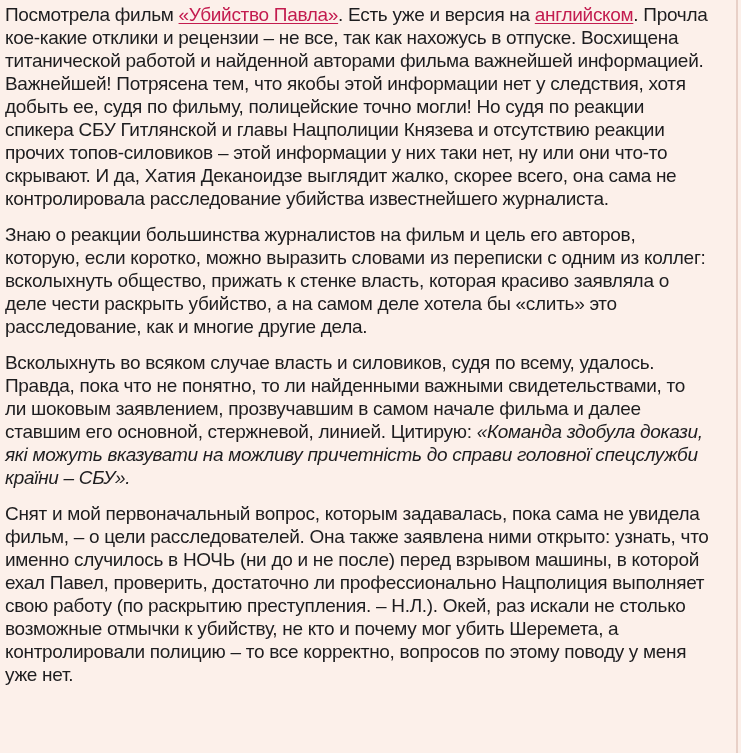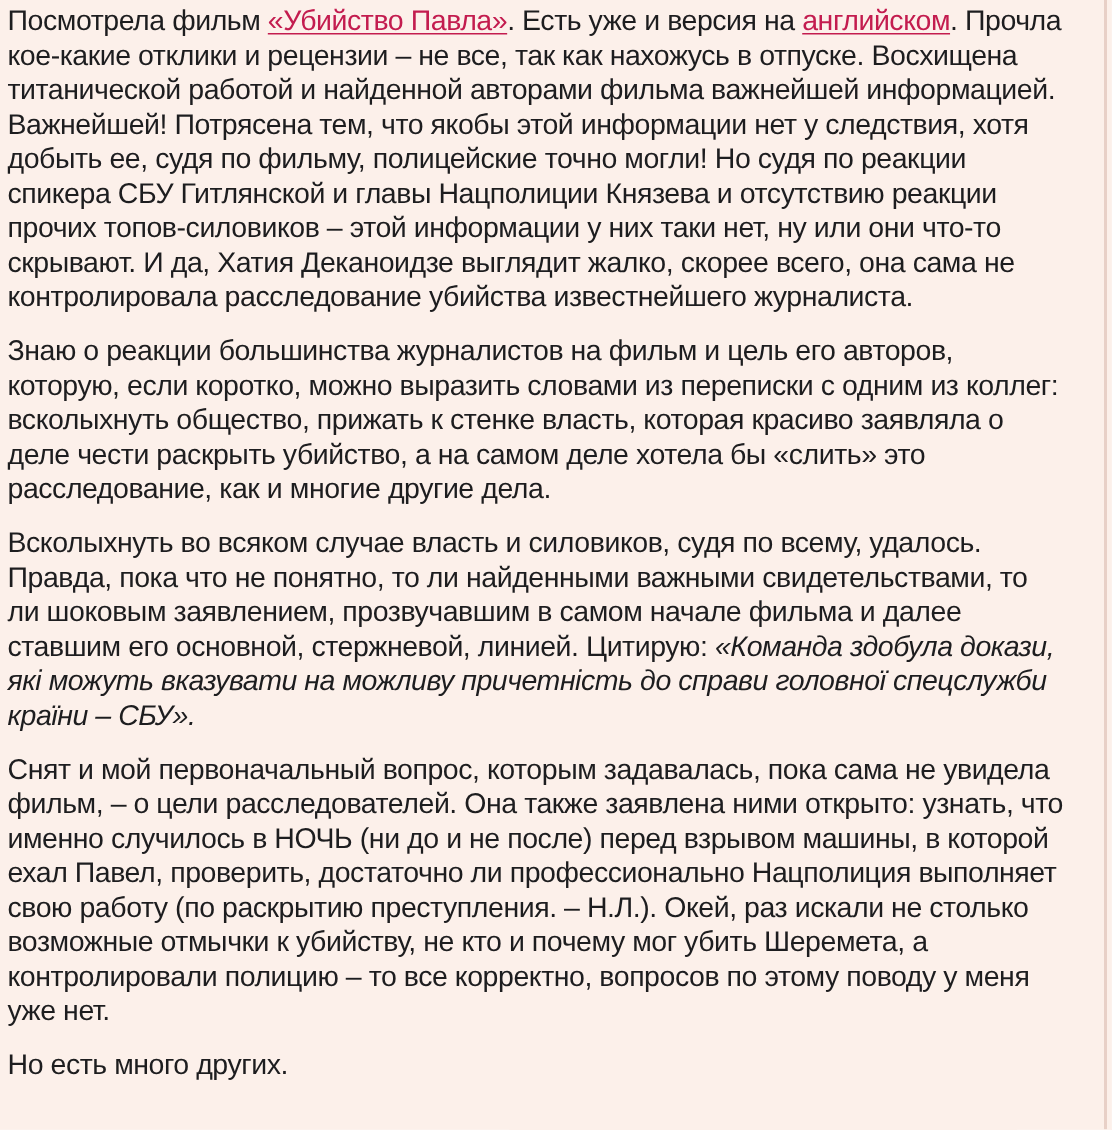--- a/index.html
+++ b/index.html
@@ -52,17 +52,16 @@
   <div class="article">
 
     <p><span>Посмотрела фильм </span><a href="#" class="link">«Убийство Павла»</a><span>. Есть уже и версия на </span><a href="#" class="link">английском</a><span>. Прочла кое-какие отклики и рецензии – не все, так как нахожусь в отпуске. Восхищена титанической работой и найденной авторами фильма важнейшей информацией. Важнейшей! Потрясена тем, что якобы этой информации нет у следствия, хотя добыть ее, судя по фильму, полицейские точно могли! Но судя по реакции спикера СБУ Гитлянской и главы Нацполиции Князева и отсутствию реакции прочих топов-силовиков – этой информации у них таки нет, ну или они что-то скрывают. И да, Хатия Деканоидзе выглядит жалко, скорее всего, она сама не контролировала расследование убийства известнейшего журналиста.</span></p>
 
     <p><span>Знаю о реакции большинства журналистов на фильм и цель его авторов, которую, если коротко, можно выразить словами из переписки с одним из коллег: всколыхнуть общество, прижать к стенке власть, которая красиво заявляла о деле чести раскрыть убийство, а на самом деле хотела бы «слить» это расследование, как и многие другие дела.</span></p>
 
     <p><span>Всколыхнуть во всяком случае власть и силовиков, судя по всему, удалось. Правда, пока что не понятно, то ли найденными важными свидетельствами, то ли шоковым заявлением, прозвучавшим в самом начале фильма и далее ставшим его основной, стержневой, линией. Цитирую: </span><em class="quote">«Команда здобула докази, які можуть вказувати на можливу причетність до справи головної спецслужби країни – СБУ».</em></p>
 
     <p><span>Снят и мой первоначальный вопрос, которым задавалась, пока сама не увидела фильм, – о цели расследователей. Она также заявлена ними открыто: узнать, что именно случилось в НОЧЬ (ни до и не после) перед взрывом машины, в которой ехал Павел, проверить, достаточно ли профессионально Нацполиция выполняет свою работу (по раскрытию преступления. – Н.Л.). Окей, раз искали не столько возможные отмычки к убийству, не кто и почему мог убить Шеремета, а контролировали полицию – то все корректно, вопросов по этому поводу у меня уже нет.</span></p>
 
-    <p><span>Но есть много других.</span></p>
 
   </div>
   <div class="edge-line"></div>
 </div>
 
 </body></html>

